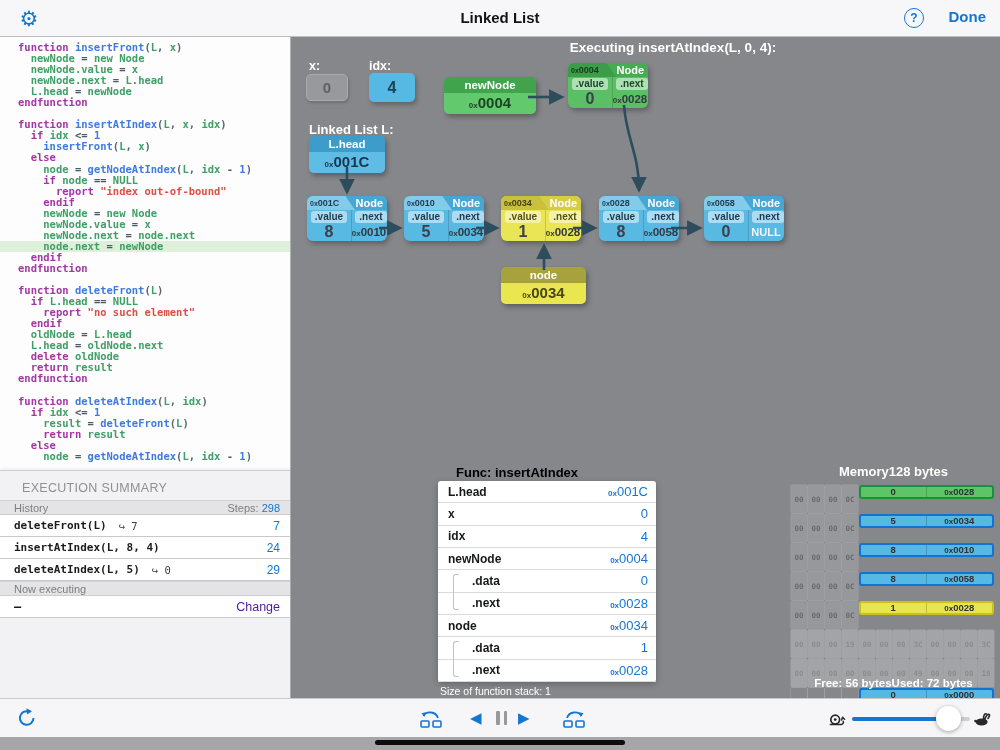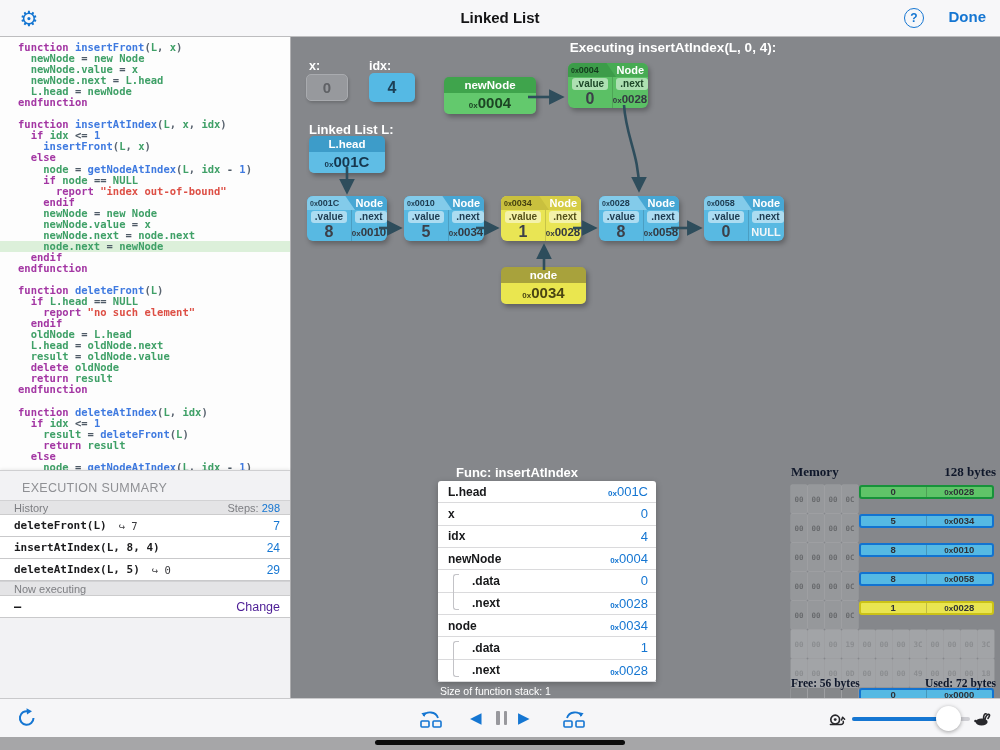--- a/index.html
+++ b/index.html
@@ -62,31 +62,31 @@
   .chip{background:rgba(255,255,255,.5);border-radius:3px;font-size:10px;font-weight:700;text-align:center;line-height:12px;}
   .chip.v{width:36px;margin-left:4px;} .chip.n{width:32px;margin-left:8px;}
   .blue .chip{color:#1d3b50;} .yellow .chip{color:#55511a;} .green .chip{color:#1d4728;}
   .vn-vals{display:flex;height:17px;align-items:center;}
   .vn-val{width:44px;text-align:center;font-size:16px;font-weight:700;color:#3c4049;}
   .vn-next{width:36px;text-align:center;font-size:11.5px;font-weight:700;color:#343941;}
   .vn-next.null{color:#f2f6f8;font-size:11px;}
   .vn-div{position:absolute;left:44px;top:14px;bottom:0;width:1px;background:rgba(0,0,0,.14);}
   .arrows{position:absolute;left:0;top:0;pointer-events:none;z-index:5;}
   
-  .panel-title{position:absolute;color:#ffffff;font-weight:700;font-size:13px;}
+  .panel-title{position:absolute;color:#000000;font-weight:700;font-size:13px;}
   .func-card{position:absolute;left:146px;top:444px;width:218px;height:201px;background:#fff;border-radius:3px;display:flex;flex-direction:column;box-shadow:0 2px 6px rgba(0,0,0,.25);}
   .func-row{flex:1;display:flex;align-items:center;border-bottom:1px solid #dadadc;padding:0 8px 0 10px;}
   .func-row:last-child{border-bottom:none;}
   .func-row .lbl{font-weight:700;font-size:12px;color:#17181a;}
   .func-row.indent .lbl{padding-left:24px;font-weight:700;}
   .func-row .val{margin-left:auto;color:#1576d2;font-size:13px;}
   .bracket{position:absolute;left:15px;width:6px;border:1.5px solid #c3c3c7;border-right:none;border-radius:3px 0 0 3px;}
   .func-footer{position:absolute;left:148px;top:648px;color:#fff;font-size:10.5px;}
   
-  .mem-head,.mem-foot{position:absolute;left:499px;width:205px;display:flex;justify-content:space-between;color:#0f172a;font-weight:700;font-family:Liberation Serif, serif;}
+  .mem-head,.mem-foot{position:absolute;left:499px;width:205px;display:flex;justify-content:center;color:#ffffff;font-weight:700;}
   .mem-head{top:427px;font-size:13px;}
   .mem-foot{top:640px;font-size:11.5px;}
   .mem-grid{position:absolute;left:499px;top:448px;}
   .mem-row{display:flex;height:28px;margin-bottom:1px;}
   .mem-cell{width:16px;margin-right:1px;font-size:7.5px;font-weight:700;display:flex;align-items:center;justify-content:center;font-family:"DejaVu Sans Mono",monospace;border-radius:1px;box-shadow:0 0 0 .5px rgba(255,255,255,.22);}
   .mem-cell.used{background:#96989b;color:#686a6d;}
   .mem-cell.free{background:#a2a4a7;color:#8b8d90;}
   .mem-cell.dark{background:#85878a;color:#54565a;}
   .mem-block{width:135px;height:14px;border-radius:3px;display:flex;border:2px solid;}
   .mem-block.green{background:#5fc468;border-color:#17923a;}
@@ -142,21 +142,20 @@
         <div class="code-line hl"><span class="c-pl">    </span><span class="c-id">node.next</span><span class="c-op"> = </span><span class="c-id">newNode</span></div>
         <div class="code-line"><span class="c-pl">  </span><span class="c-kw">endif</span></div>
         <div class="code-line"><span class="c-kw">endfunction</span></div>
         <div class="code-line"></div>
         <div class="code-line"><span class="c-kw">function </span><span class="c-fn">deleteFront</span><span class="c-pl">(</span><span class="c-id">L</span><span class="c-pl">)</span></div>
         <div class="code-line"><span class="c-pl">  </span><span class="c-kw">if </span><span class="c-id">L.head</span><span class="c-op"> == </span><span class="c-id">NULL</span></div>
         <div class="code-line"><span class="c-pl">    </span><span class="c-kw">report </span><span class="c-str">"no such element"</span></div>
         <div class="code-line"><span class="c-pl">  </span><span class="c-kw">endif</span></div>
         <div class="code-line"><span class="c-pl">  </span><span class="c-id">oldNode</span><span class="c-op"> = </span><span class="c-id">L.head</span></div>
         <div class="code-line"><span class="c-pl">  </span><span class="c-id">L.head</span><span class="c-op"> = </span><span class="c-id">oldNode.next</span></div>
-        <div class="code-line"><span class="c-pl">  </span><span class="c-id">result</span><span class="c-op"> = </span><span class="c-id">oldNode.value</span></div>
         <div class="code-line"><span class="c-pl">  </span><span class="c-kw">delete </span><span class="c-id">oldNode</span></div>
         <div class="code-line"><span class="c-pl">  </span><span class="c-kw">return </span><span class="c-id">result</span></div>
         <div class="code-line"><span class="c-kw">endfunction</span></div>
         <div class="code-line"></div>
         <div class="code-line"><span class="c-kw">function </span><span class="c-fn">deleteAtIndex</span><span class="c-pl">(</span><span class="c-id">L</span><span class="c-pl">, </span><span class="c-id">idx</span><span class="c-pl">)</span></div>
         <div class="code-line"><span class="c-pl">  </span><span class="c-kw">if </span><span class="c-id">idx</span><span class="c-op"> &lt;= </span><span class="c-num">1</span></div>
         <div class="code-line"><span class="c-pl">    </span><span class="c-id">result</span><span class="c-op"> = </span><span class="c-fn">deleteFront</span><span class="c-pl">(</span><span class="c-id">L</span><span class="c-pl">)</span></div>
         <div class="code-line"><span class="c-pl">    </span><span class="c-kw">return </span><span class="c-id">result</span></div>
         <div class="code-line"><span class="c-pl">  </span><span class="c-kw">else</span></div>
         <div class="code-line"><span class="c-pl">    </span><span class="c-id">node</span><span class="c-op"> = </span><span class="c-fn">getNodeAtIndex</span><span class="c-pl">(</span><span class="c-id">L</span><span class="c-pl">, </span><span class="c-id">idx</span><span class="c-op"> - </span><span class="c-num">1</span><span class="c-pl">)</span></div>

